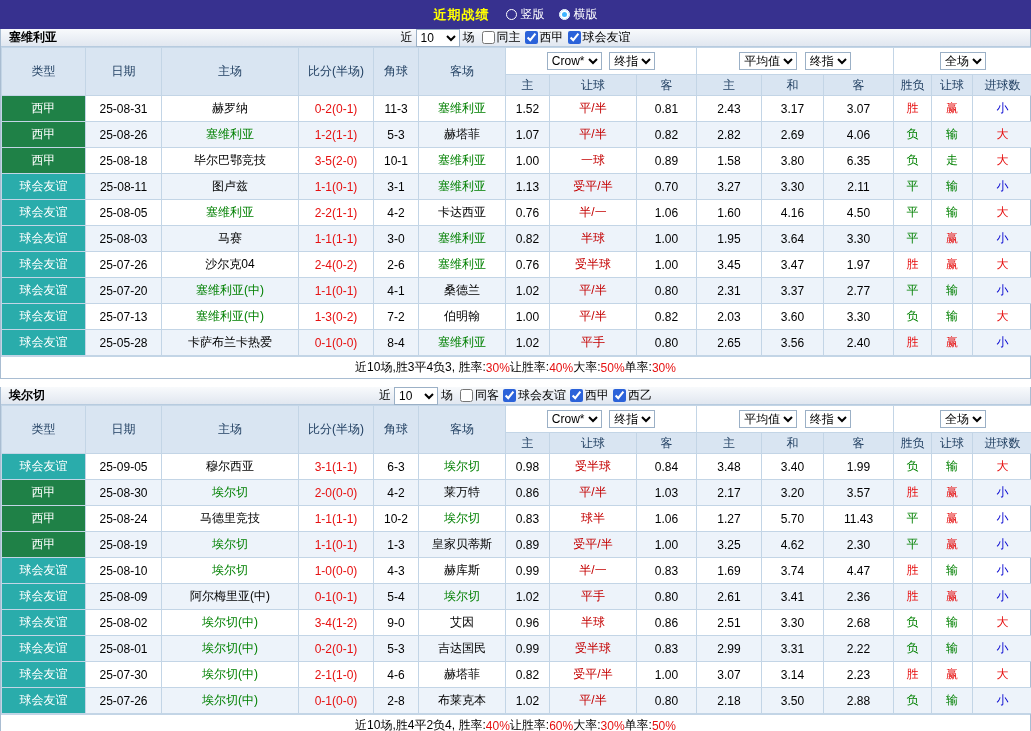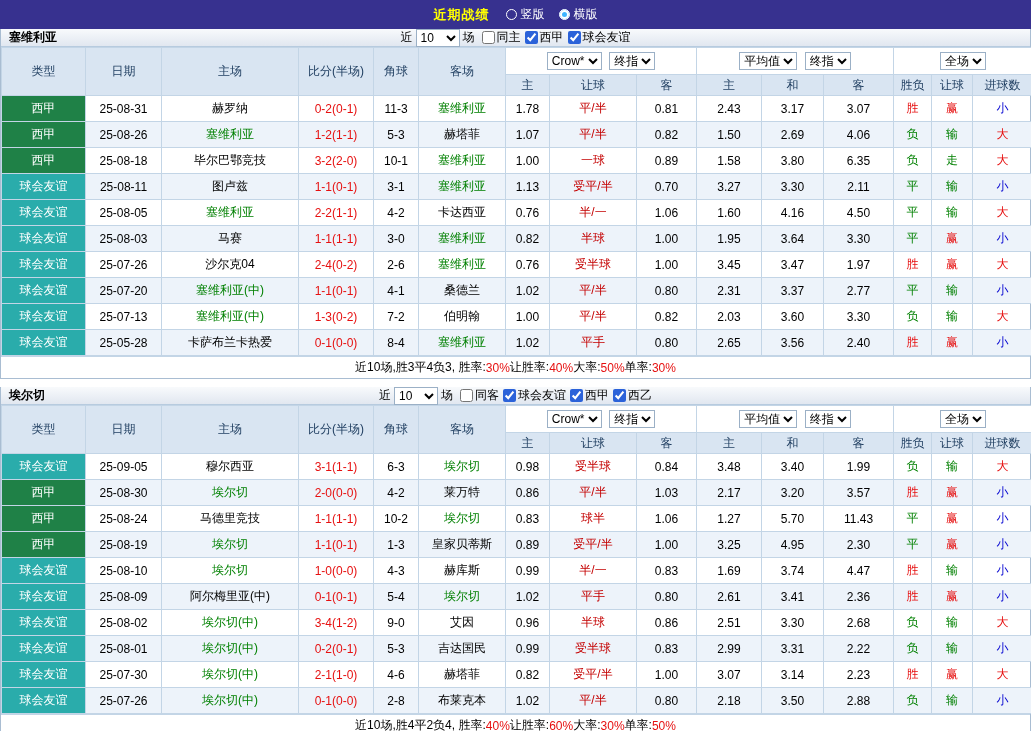--- a/index.html
+++ b/index.html
@@ -118,52 +118,52 @@
       </tr>
     </thead>
     <tbody>
         <tr>
           <td class="league" style="background: rgb(31, 129, 71);">西甲</td>
           <td>25-08-31</td>
           <td class="home">赫罗纳</td>
           <td class="score">0-2(0-1)</td>
           <td>11-3</td>
           <td class="away focal">塞维利亚</td>
-          <td>1.78</td>
+          <td>1.52</td>
           <td class="hc">平/半</td>
           <td>0.81</td>
           <td>2.43</td>
           <td>3.17</td>
           <td>3.07</td>
           <td style="color: rgb(230, 16, 16);">胜</td>
           <td style="color: rgb(230, 16, 16);">赢</td>
           <td style="color: rgb(0, 0, 208);">小</td>
         </tr>
         <tr>
           <td class="league" style="background: rgb(31, 129, 71);">西甲</td>
           <td>25-08-26</td>
           <td class="home focal">塞维利亚</td>
           <td class="score">1-2(1-1)</td>
           <td>5-3</td>
           <td class="away">赫塔菲</td>
           <td>1.07</td>
           <td class="hc">平/半</td>
           <td>0.82</td>
-          <td>1.50</td>
+          <td>2.82</td>
           <td>2.69</td>
           <td>4.06</td>
           <td style="color: rgb(0, 128, 0);">负</td>
           <td style="color: rgb(0, 128, 0);">输</td>
           <td style="color: rgb(230, 16, 16);">大</td>
         </tr>
         <tr>
           <td class="league" style="background: rgb(31, 129, 71);">西甲</td>
           <td>25-08-18</td>
           <td class="home">毕尔巴鄂竞技</td>
-          <td class="score">3-2(2-0)</td>
+          <td class="score">3-5(2-0)</td>
           <td>10-1</td>
           <td class="away focal">塞维利亚</td>
           <td>1.00</td>
           <td class="hc">一球</td>
           <td>0.89</td>
           <td>1.58</td>
           <td>3.80</td>
           <td>6.35</td>
           <td style="color: rgb(0, 128, 0);">负</td>
           <td style="color: rgb(0, 128, 0);">走</td>
@@ -425,21 +425,21 @@
           <td class="league" style="background: rgb(31, 129, 71);">西甲</td>
           <td>25-08-19</td>
           <td class="home focal">埃尔切</td>
           <td class="score">1-1(0-1)</td>
           <td>1-3</td>
           <td class="away">皇家贝蒂斯</td>
           <td>0.89</td>
           <td class="hc">受平/半</td>
           <td>1.00</td>
           <td>3.25</td>
-          <td>4.95</td>
+          <td>4.62</td>
           <td>2.30</td>
           <td style="color: rgb(0, 128, 0);">平</td>
           <td style="color: rgb(230, 16, 16);">赢</td>
           <td style="color: rgb(0, 0, 208);">小</td>
         </tr>
         <tr>
           <td class="league" style="background: rgb(42, 172, 171);">球会友谊</td>
           <td>25-08-10</td>
           <td class="home focal">埃尔切</td>
           <td class="score">1-0(0-0)</td>

